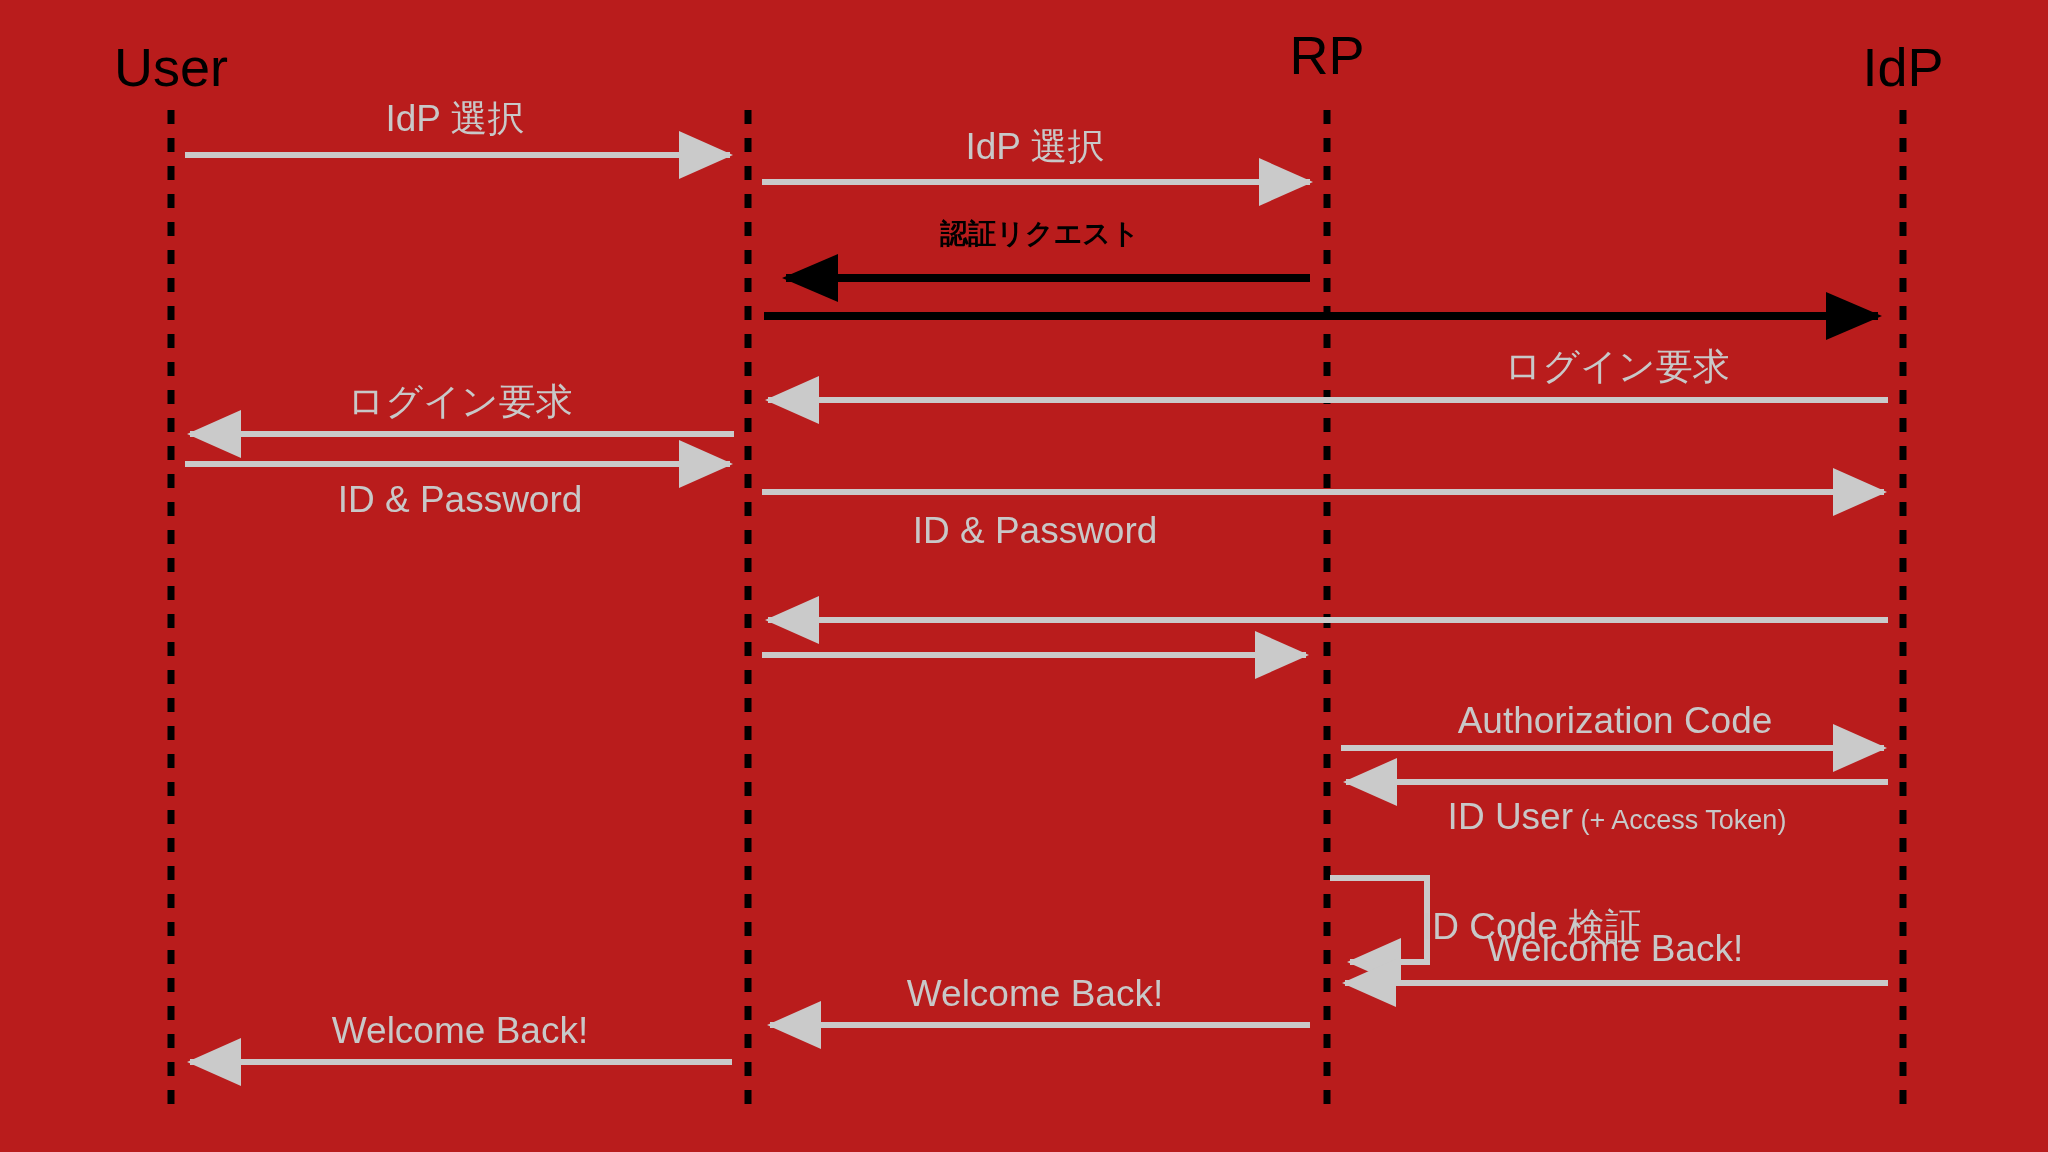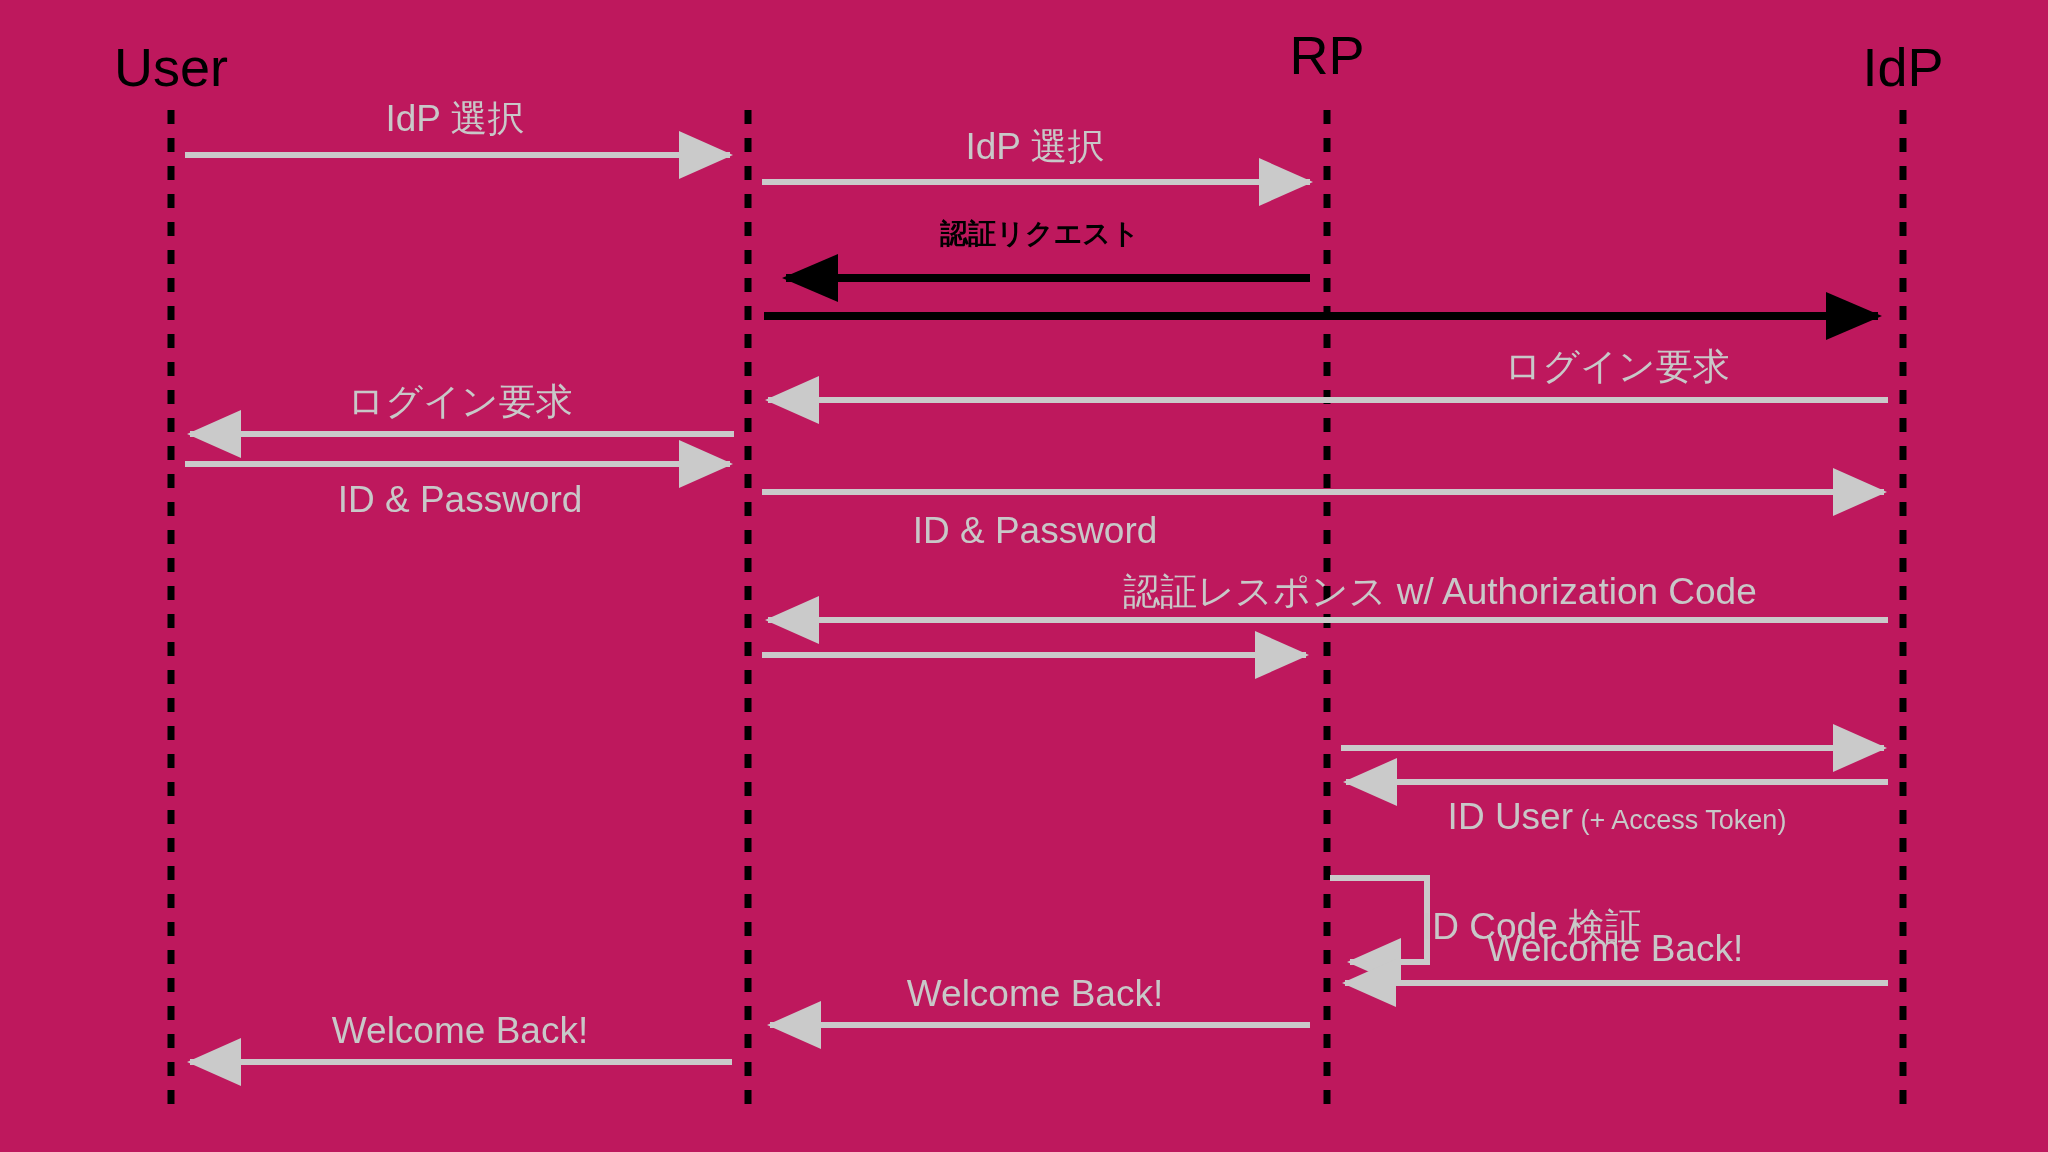--- a/index.html
+++ b/index.html
@@ -1,17 +1,17 @@
 <!DOCTYPE html>
 <html><head>
 <meta charset="utf-8">
 <style>
   html,body{margin:0;padding:0;background:#ffffff;}
   body{width:2048px;height:1152px;overflow:hidden;font-family:"Liberation Sans","DejaVu Sans",sans-serif;}
-  #stage{position:relative;width:2048px;height:1152px;background:#be185d;}
+  #stage{position:relative;width:2048px;height:1152px;background:#b91c1c;}
   #svg{position:absolute;left:0;top:0;width:2048px;height:1152px;}
   .actor-label{
     position:absolute;
     transform:translateX(-50%);
     color:#000000;
     font-size:54px;
     line-height:1;
     white-space:nowrap;
     font-family:"Liberation Sans","DejaVu Sans",sans-serif;
   }
@@ -105,22 +105,22 @@
   <div class="msg-label strong" style="left:1040px;top:220px;">認証リクエスト</div>
 
   <div class="msg-label" style="left:1617px;top:348px;">ログイン要求</div>
 
   <div class="msg-label" style="left:460px;top:383px;">ログイン要求</div>
 
   <div class="msg-label" style="left:460px;top:481px;">ID &amp; Password</div>
 
   <div class="msg-label" style="left:1035px;top:512px;">ID &amp; Password</div>
 
-  <div class="msg-label" style="left:1440px;top:573px;">認証レスポンス w/ Authorization Code</div>
 
+  <div class="msg-label" style="left:1615px;top:702px;">Authorization Code</div>
 
   <div class="msg-label" style="left:1617px;top:798px;"><span>ID User</span><span class="sub"> (+ Access Token)</span></div>
 
   <div class="msg-label" style="left:1532px;top:908px;">ID Code 検証</div>
 
   <div class="msg-label" style="left:1615px;top:930px;">Welcome Back!</div>
 
   <div class="msg-label" style="left:1035px;top:975px;">Welcome Back!</div>
 
   <div class="msg-label" style="left:460px;top:1012px;">Welcome Back!</div>

